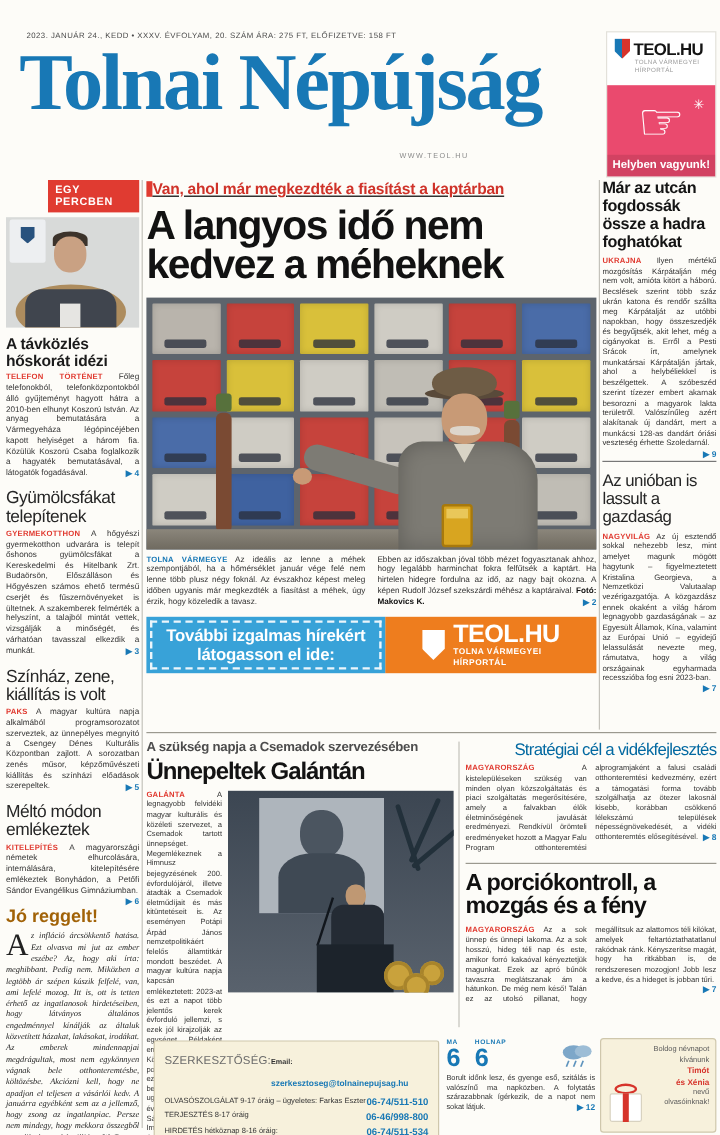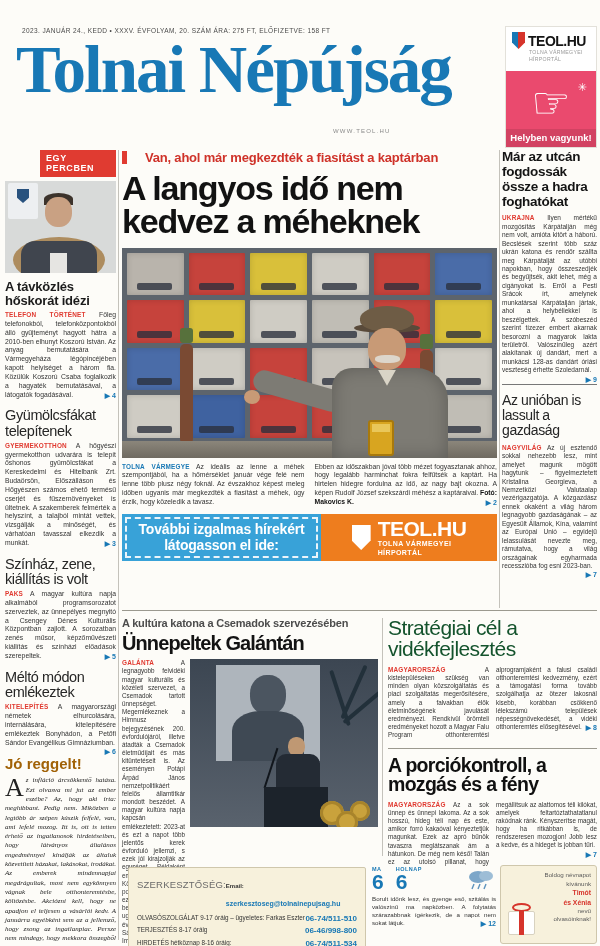--- a/index.html
+++ b/index.html
@@ -45,21 +45,21 @@
   .lead { color:#e0392f; font-weight:700; font-size:6.4px; letter-spacing:.2px; }
   .lead.blue { color:#1878b5; }
   .pg { color:#1878b5; font-weight:700; float:right; font-size:7px; white-space:nowrap; }
   .jo-title { color:#a16207; font-size:15px; font-weight:700; margin:8px 0 4px; }
   .jo-body { font-family:"Liberation Serif", serif; font-style:italic; font-size:7px; line-height:1.33; text-align:justify; color:#222; }
   .dropcap { float:left; font-size:26px; line-height:.8; padding:2px 2px 0 0; font-style:normal; font-family:"Liberation Serif", serif; }
   .byline { font-weight:700; }
 
   
   .col-main-top { position:absolute; left:122px; top:150px; width:375px; }
-  .kicker-row { display:flex; align-items:center; gap:18px; }
+  .kicker-row { display:flex; align-items:center; gap:0;text-decoration:underline; }
   .kicker-block { width:5px; height:13px; background:#e03b31; flex:none; }
   .kicker { color:#cf3229; font-weight:700; font-size:13px; letter-spacing:-.2px; }
   .main-headline { font-size:34px; font-weight:700; color:#121212; line-height:.98; letter-spacing:-1.2px; margin:7px 0 9px; }
   .main-photo { height:210px; position:relative; background:#5d646c; overflow:hidden; }
   .hive-grid { position:absolute; left:0; right:0; top:0; bottom:15px; display:grid; grid-template-columns:repeat(6,1fr); grid-template-rows:repeat(4,1fr); gap:5px; padding:5px; }
   .hive-cell { position:relative; border-radius:1px; box-shadow:inset 0 0 6px rgba(0,0,0,.15); }
   .hive-lid { position:absolute; bottom:5px; left:18%; width:62%; height:7px; background:rgba(42,48,60,.78); border-radius:2px; }
   .post { position:absolute; width:13px; background:#7a4a33; border-radius:5px; }
   .post-cap { position:absolute; left:0; width:13px; height:15px; background:#57713c; border-radius:3px; top:-16px; }
   .ground { position:absolute; left:0; right:0; bottom:0; height:17px; background:linear-gradient(#8b867b,#6f6a60); }
@@ -104,21 +104,21 @@
   .scr-head { position:absolute; left:34px; top:10px; width:36px; height:40px; background:#4b5560; border-radius:46%; }
   .scr-shoulders { position:absolute; left:16px; top:46px; width:72px; height:50px; background:#3f4954; border-radius:40% 40% 0 0; }
   .palm { position:absolute; width:4px; height:58px; background:#22303a; border-radius:3px; }
   .spk-head { position:absolute; left:98px; top:78px; width:17px; height:19px; background:#bf9873; border-radius:46%; }
   .spk-suit { position:absolute; left:86px; top:95px; width:44px; height:42px; background:#242b34; border-radius:10px 10px 0 0; }
   .spk-podium { position:absolute; left:74px; top:128px; width:64px; height:40px; background:#1c232b; }
   .spk-mic { position:absolute; left:80px; top:88px; width:1.5px; height:42px; background:#11161c; transform:rotate(18deg); }
   .flower { position:absolute; border-radius:50%; background:#c9a23c; box-shadow:inset 0 0 0 3px #a8842b; }
 
   .region-br { position:absolute; left:388px; top:617px; width:209px; }
-  .strat-headline { font-size:21px; font-weight:400; color:#14532d; line-height:1.02; letter-spacing:-.6px; margin-bottom:6px; }
+  .strat-headline { font-size:14px; font-weight:400; color:#0369a1; line-height:1.02; letter-spacing:-.6px; margin-bottom:6px;text-align:right; }
   .two-col { column-count:2; column-gap:7px; font-size:6.3px; color:#333; line-height:1.3; text-align:justify; }
   .br-div { border-top:1px solid #9b998f; margin:8px 0 7px; }
   .porcio-headline { font-size:19.5px; font-weight:700; color:#101010; line-height:1; letter-spacing:-.7px; margin-bottom:6px; }
 
   
   .footer-box { position:absolute; left:128px; top:867px; width:238px; height:84px; background:#f7f1dc; border:1px solid #cfc7ac; border-radius:2px; padding:6px 8px 0; }
   .f-row1 { display:flex; justify-content:space-between; align-items:baseline; }
   .f-title { font-size:9.5px; color:#6a6a6a; letter-spacing:.2px; }
   .f-email-label { font-size:6px; color:#333; font-weight:700; }
   .f-email { font-size:7px; font-weight:700; color:#1878b5; }
@@ -336,21 +336,21 @@
 
   <div class="col-right-top">
     <h2 class="rt-bold">Már az utcán fogdossák össze a hadra foghatókat</h2>
     <p class="rt-body"><span class="lead">UKRAJNA</span> <span>Ilyen mértékű mozgósítás Kárpátalján még nem volt, amióta kitört a háború. Becslések szerint több száz ukrán katona és rendőr szállta meg Kárpátalját az utóbbi napokban, hogy összeszedjék és begyűjtsék, akit lehet, még a cigányokat is. Erről a Pesti Srácok írt, amelynek munkatársai Kárpátalján jártak, ahol a helybéliekkel is beszélgettek. A szóbeszéd szerint tízezer embert akarnak besorozni a magyarok lakta területről. Valószínűleg azért alakítanak új dandárt, mert a munkácsi 128-as dandárt óriási veszteség érhette Szoledarnál.</span> <span class="pg"><span>▶</span> <span>9</span></span></p>
     <div class="rt-div"></div>
     <h2 class="rt-light">Az unióban is lassult a gazdaság</h2>
     <p class="rt-body"><span class="lead">NAGYVILÁG</span> <span>Az új esztendő sokkal nehezebb lesz, mint amelyet magunk mögött hagytunk – figyelmeztetett Kristalina Georgieva, a Nemzetközi Valutaalap vezérigazgatója. A közgazdász ennek okaként a világ három legnagyobb gazdaságának – az Egyesült Államok, Kína, valamint az Európai Unió – egyidejű lelassulását nevezte meg, rámutatva, hogy a világ országainak egyharmada recesszióba fog esni 2023-ban.</span> <span class="pg"><span>▶</span> <span>7</span></span></p>
   </div>
 
   <div class="region-galanta">
-    <div class="g-kicker">A kultúra katona a Csemadok szervezésében</div>
+    <div class="g-kicker">A szükség napja a Csemadok szervezésében</div>
     <h2 class="g-headline">Ünnepeltek Galántán</h2>
     <div class="g-flex">
       <p class="g-text"><span class="lead">GALÁNTA</span> <span>A legnagyobb felvidéki magyar kulturális és közéleti szervezet, a Csemadok tartott ünnepséget. Megemlékeznek a Himnusz bejegyzésének 200. évfordulójáról, illetve átadták a Csemadok életműdíjait és más kitüntetéseit is. Az eseményen Potápi Árpád János nemzetpolitikáért felelős államtitkár mondott beszédet. A magyar kultúra napja kapcsán emlékeztetett: 2023-at és ezt a napot több jelentős kerek évforduló jellemzi, s ezek jól kirajzolják az egységet. Példaként említette, hogy Kölcsey Ferenc pontosan 200 éve ezen a napon fejezte be a Himnuszt, ugyancsak idén 200 éve született Petőfi Sándor és Madách Imre, valamint 250 éve Csokonai Vitéz Mihály is.</span> </p>
       <div class="g-photo">
         <div class="scr">
           <div class="scr-head"></div>
           <div class="scr-shoulders"></div>
         </div>
         <div class="palm" style="right:22px; top:4px; transform:rotate(24deg);"></div>
         <div class="palm" style="right:36px; top:10px; transform:rotate(-18deg);"></div>

